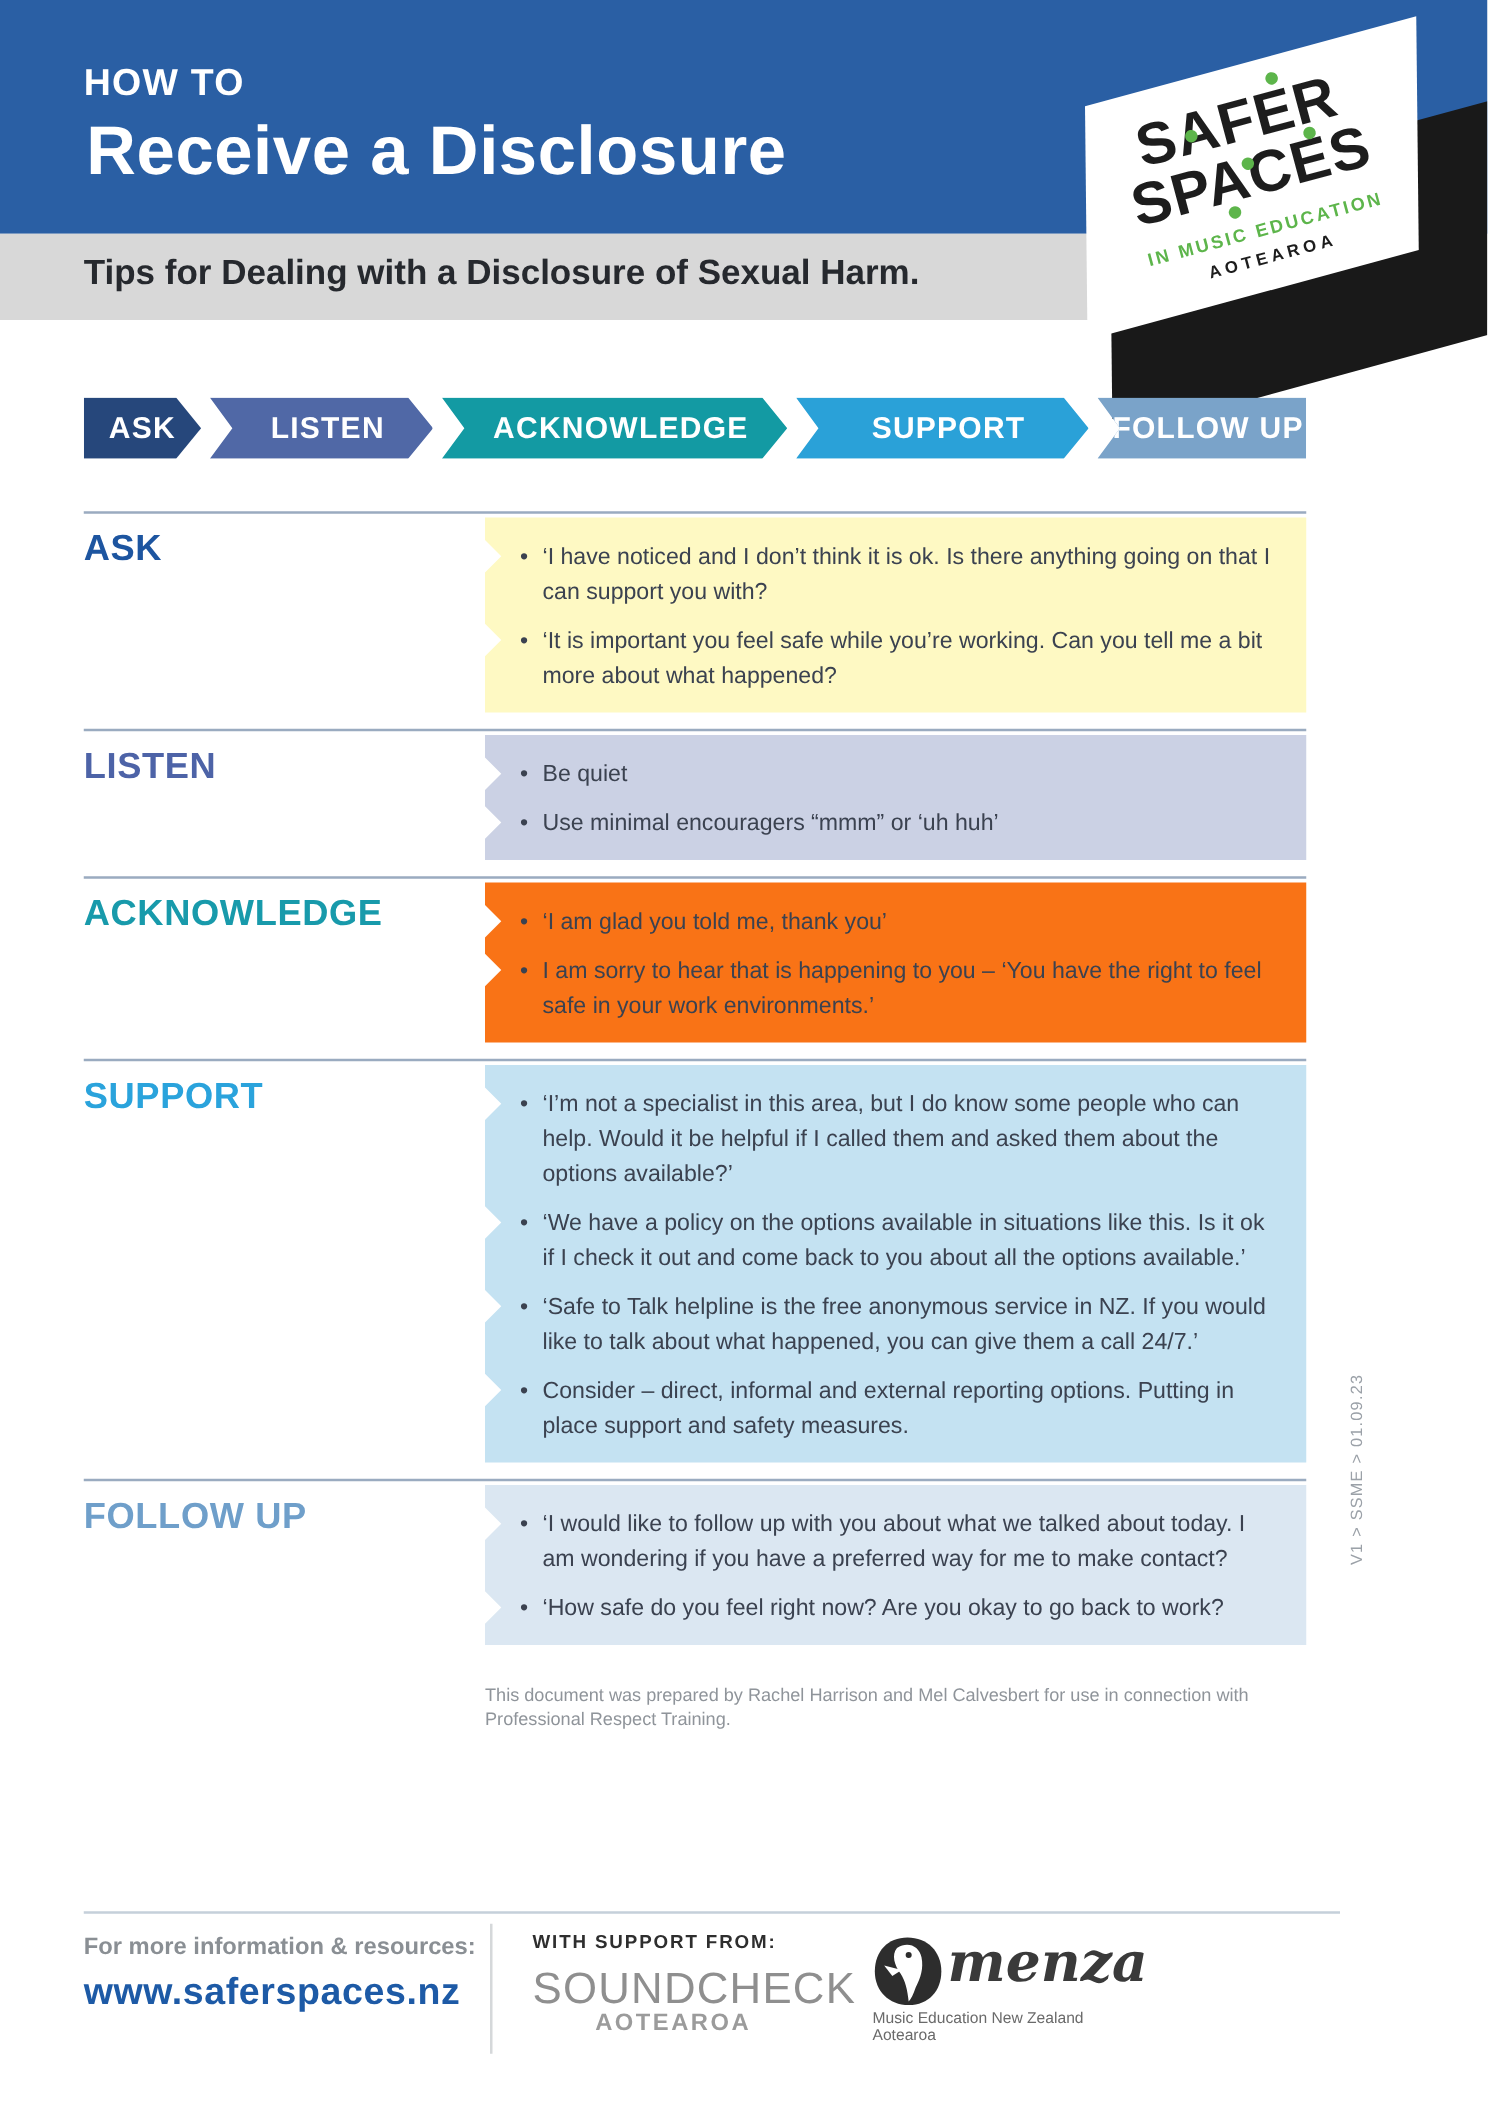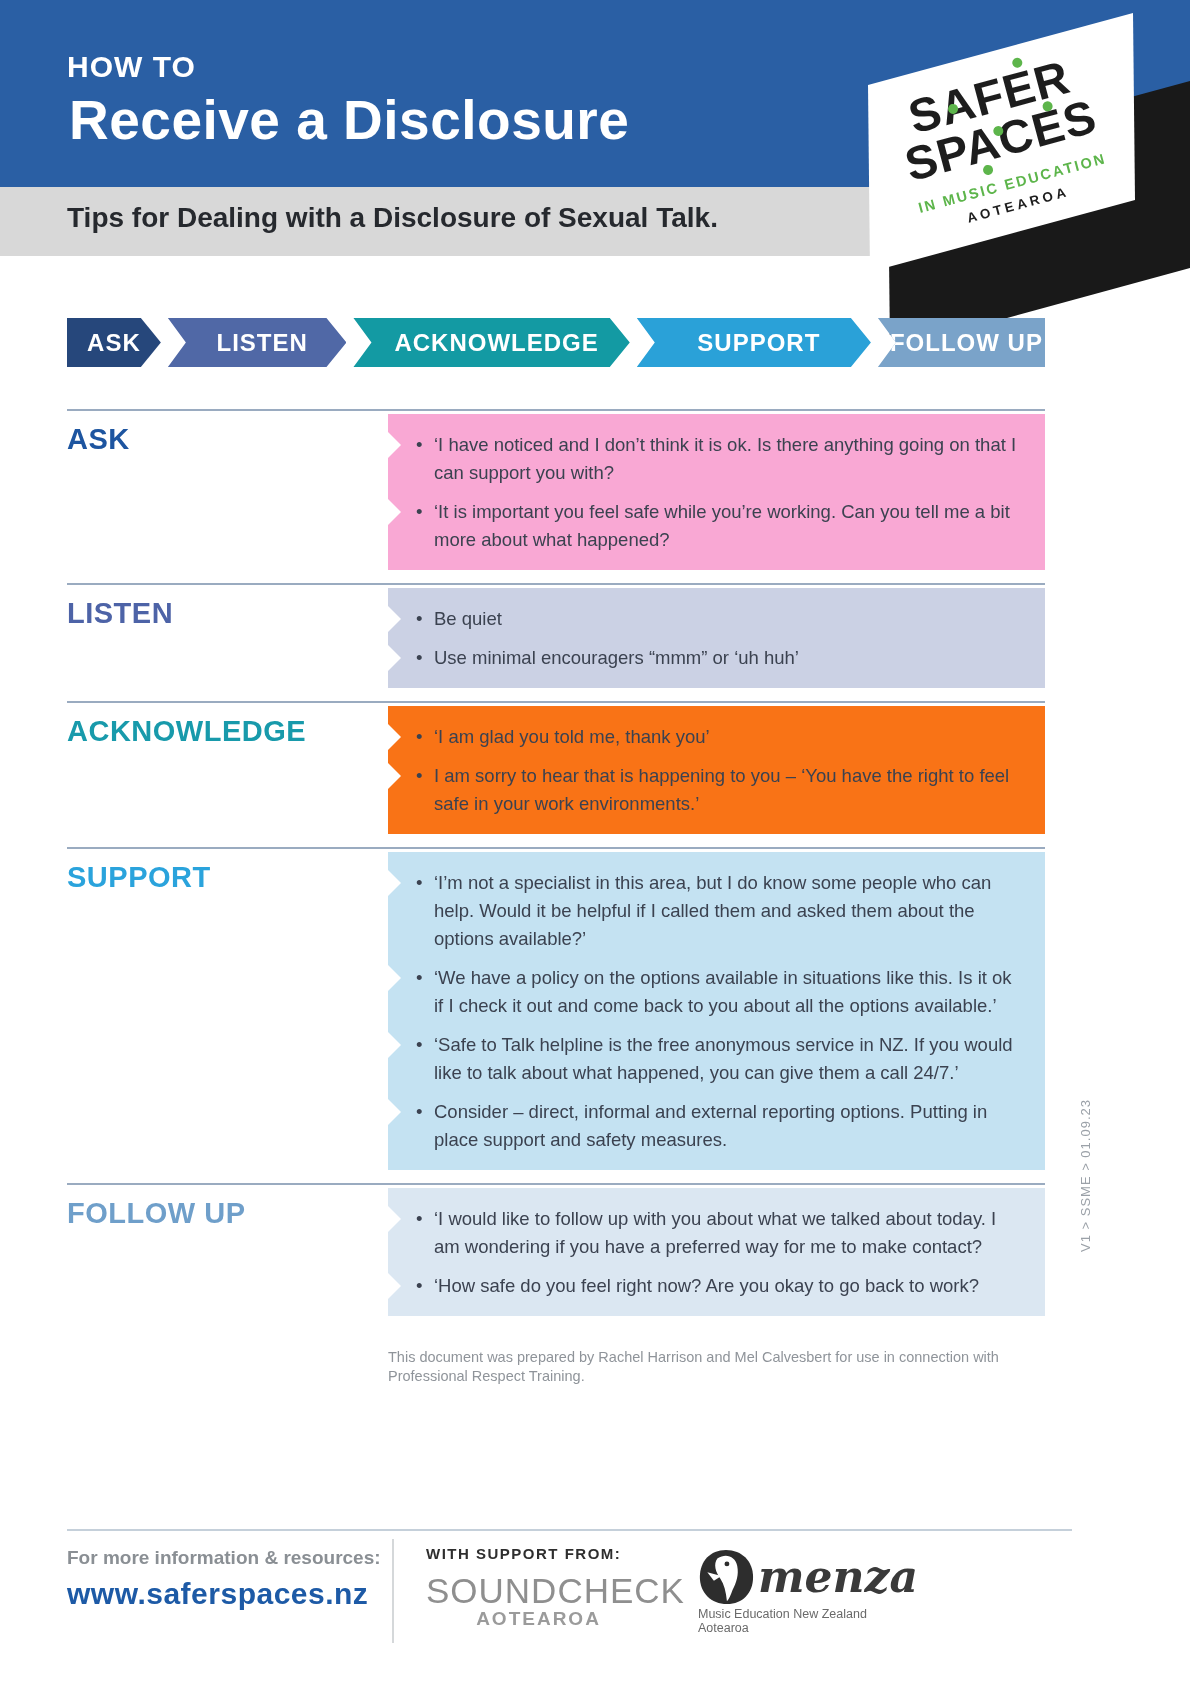--- a/index.html
+++ b/index.html
@@ -48,33 +48,33 @@
   .f-support{padding-left:32px;padding-top:14px;width:230px;}
   .support-label{color:#2e2e2e;font-size:15px;font-weight:bold;letter-spacing:1.5px;}
   .soundcheck{margin-top:12px;color:#8f8f8f;font-size:35px;font-weight:normal;letter-spacing:1px;line-height:34px;}
   .soundcheck-sub{color:#9b9b9b;font-size:19px;font-weight:bold;letter-spacing:2px;text-align:center;width:225px;}
   .f-nzmc{display:flex;margin-left:38px;padding-top:22px;}
   .nzmc-text{margin-left:10px;padding-top:3px;}
   .nzmc-l1,.nzmc-l2{color:#1d1d1b;font-size:16px;font-weight:bold;line-height:17px;letter-spacing:.3px;}
   .nzmc-l3{color:#1d1d1b;font-size:9px;font-weight:bold;margin-top:3px;letter-spacing:.4px;}
   .nzmc-l4{color:#8a8a8a;font-size:7.5px;font-weight:bold;margin-top:2px;}
   .f-menza{margin-left:42px;padding-top:18px;}
-  .menza-row{display:flex;align-items:center;}
+  .menza-row{display:flex;align-items:flex-start;}
   .menza-word{font-family:"DejaVu Serif","Liberation Serif",serif;font-style:italic;font-weight:bold;
       color:#3a3a3a;font-size:44px;margin-left:4px;line-height:44px;}
   .menza-caption{color:#6a6a6a;font-size:12.5px;margin-top:2px;width:190px;}
 </style>
 </head>
 <body>
 
 <div class="header-blue"></div>
 <div class="header-gray"></div>
 <div class="kicker">HOW TO</div>
 <div class="page-title">Receive a Disclosure</div>
-<div class="subtitle">Tips for Dealing with a Disclosure of Sexual Talk.</div>
+<div class="subtitle">Tips for Dealing with a Disclosure of Sexual Harm.</div>
 
 <svg class="logo-corner" viewBox="0 0 440 335">
   <polygon points="138,163 440,81 440,268 140,350" fill="#191919"></polygon>
   <polygon points="118,85 383,13 385,200 120,272" fill="#ffffff"></polygon>
   <g transform="rotate(-15 250 145)">
     <text x="252" y="112" text-anchor="middle" font-size="47" font-weight="800" fill="#1d1d1d" letter-spacing="1">SAFER</text>
     <text x="252" y="157" text-anchor="middle" font-size="47" font-weight="800" fill="#1d1d1d" letter-spacing="1">SPACES</text>
     <circle cx="288" cy="70" r="5" fill="#5db54b"></circle>
     <circle cx="214" cy="98" r="5" fill="#5db54b"></circle>
     <circle cx="306" cy="120" r="5" fill="#5db54b"></circle>
@@ -99,21 +99,21 @@
     <span>SUPPORT</span>
     </div>
   <div class="step step-last w5" style="background-color: rgb(122, 163, 201);">
     <span>FOLLOW UP</span>
     </div>
 </div>
 
 <div class="sections">
   <div class="section">
     <div class="sec-head" style="color: rgb(29, 85, 160);">ASK</div>
-    <div class="sec-panel" style="background-color: #f9a8d4;">
+    <div class="sec-panel" style="background-color: #fef9c3;">
       <ul>
           <li>‘I have noticed and I don’t think it is ok. Is there anything going on that I can support you with?</li>
           <li>‘It is important you feel safe while you’re working. Can you tell me a bit more about what happened?</li>
         </ul>
     </div>
   </div>
   <div class="section">
     <div class="sec-head" style="color: rgb(77, 99, 167);">LISTEN</div>
     <div class="sec-panel" style="background-color: rgb(203, 209, 228);">
       <ul>

